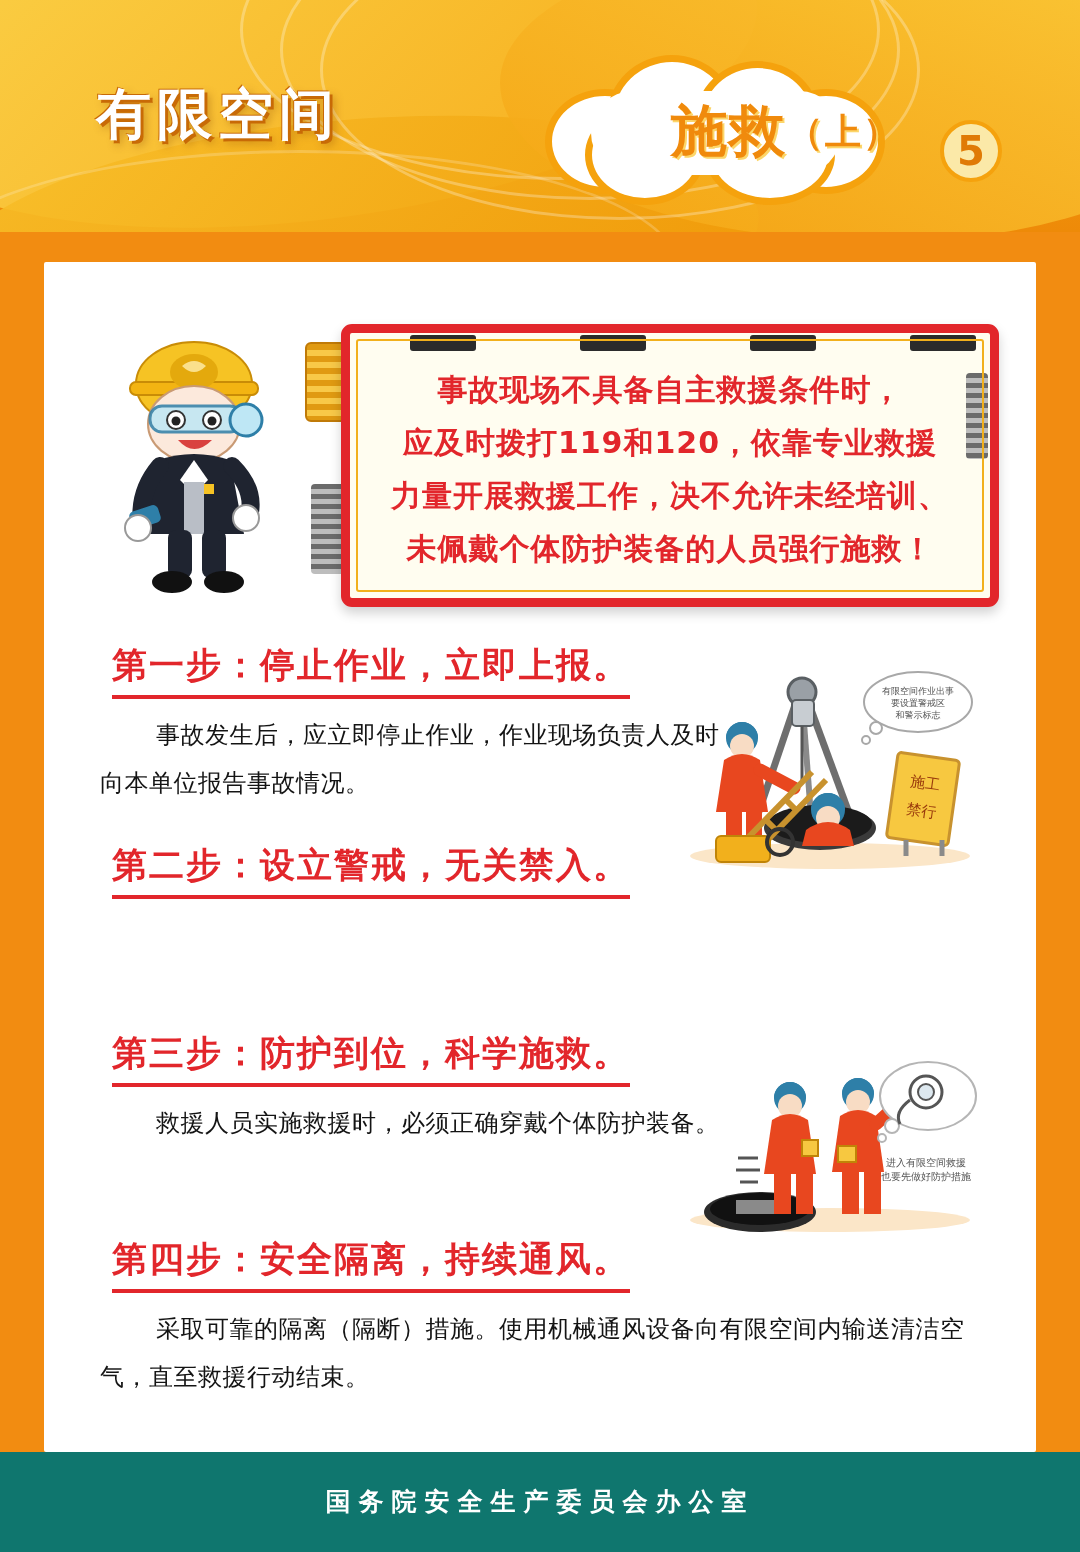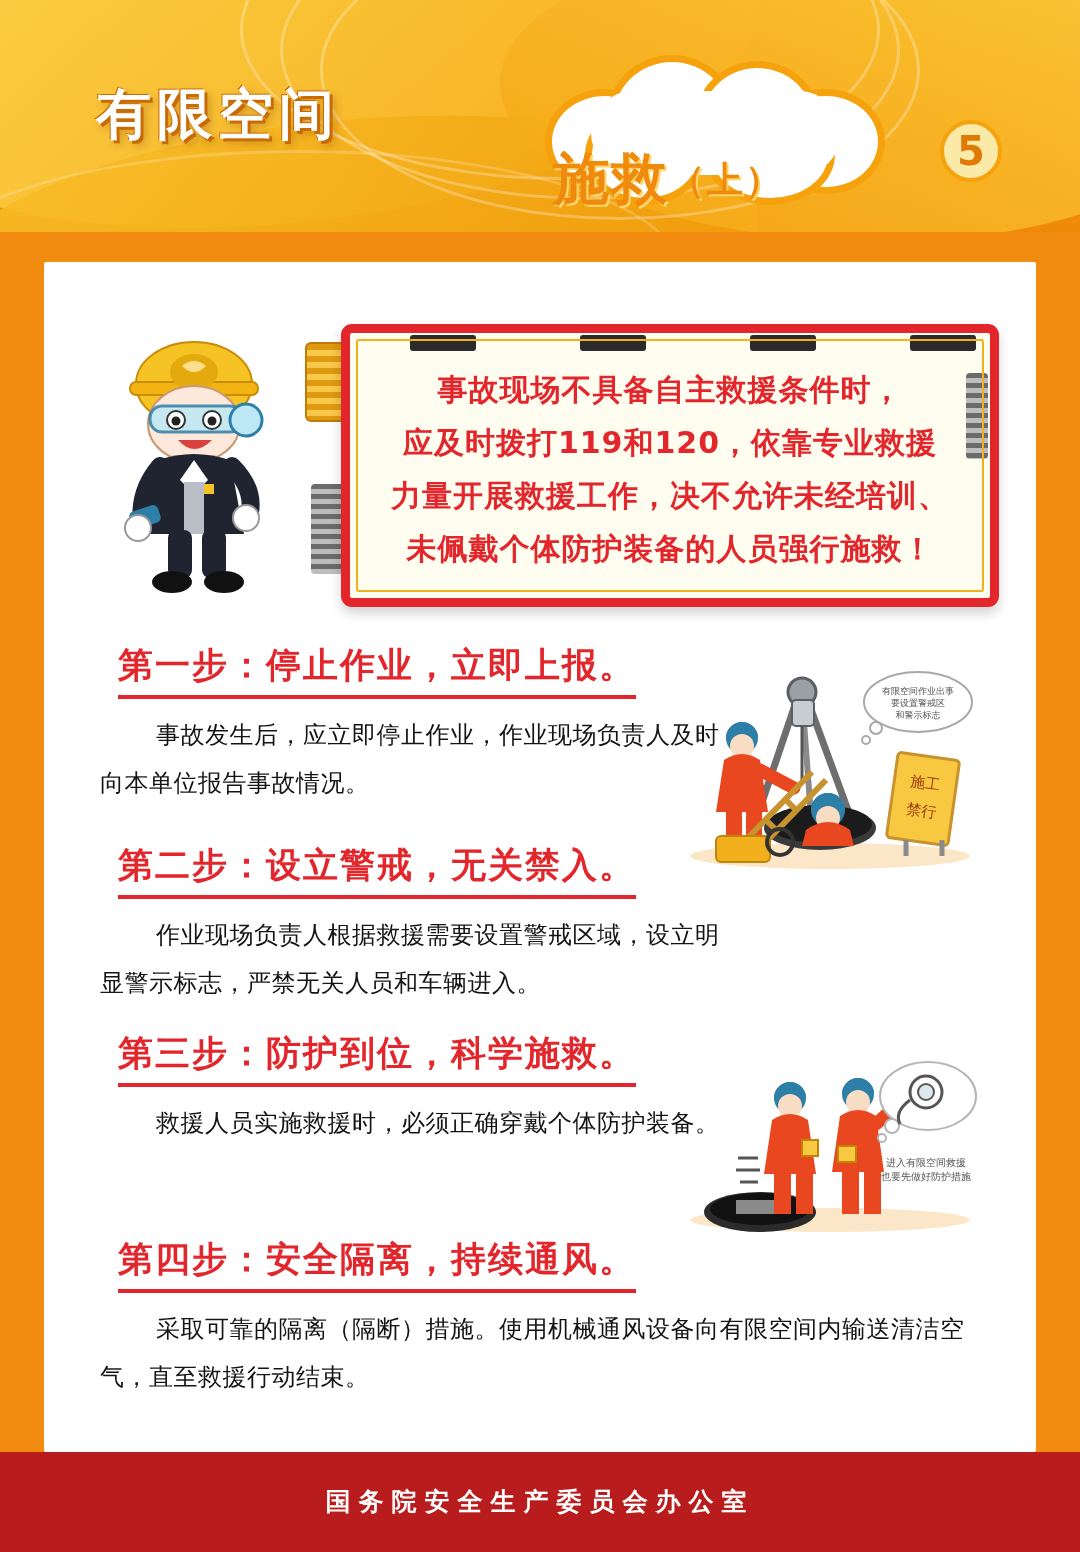--- a/index.html
+++ b/index.html
@@ -74,27 +74,26 @@
   .cloud-badge .l3 { left: 150px;top: 6px;  width: 125px; height: 120px; }
   .cloud-badge .l4 { left: 222px;top: 34px; width: 118px; height: 105px; }
   .cloud-badge .l5 { left: 40px; top: 50px; width: 120px; height: 100px; }
   .cloud-badge .l6 { left: 160px;top: 50px; width: 130px; height: 100px; }
   .cloud-badge .core {
     position: absolute; left: 46px; top: 36px;
     width: 250px; height: 84px; background: #fff; border-radius: 42px;
     border: none;
   }
   .cloud-badge .badge-text {
-    position: absolute; left: 8px; top: 40px; width: 340px;
-    text-align: left; z-index: 5;
+    position: absolute; left: 16px; top: 40px; width: 340px;
+    text-align: right; z-index: 5;
     font-size: 56px; font-weight: bold; color: #F08A0C;
     text-shadow: 2px 2px 0 #FCD66A;
     letter-spacing: 2px;
     line-height: 72px;
-    margin-top: 48px;
   }
   .cloud-badge .badge-sub {
     font-size: 36px; vertical-align: 6px;
   }
 
   .num-circle {
     position: absolute; right: 78px; top: 120px;
     width: 62px; height: 62px; border-radius: 50%;
     background: #FBE9A8; border: 4px solid #F5A20D;
     color: #E07A05; font-size: 40px; font-weight: bold;
@@ -166,42 +165,42 @@
   
   .steps { position: absolute; left: 56px; top: 380px; width: 900px; }
   .step { position: relative; margin-bottom: 10px; }
   .step-head {
     color: #E2262B;
     font-size: 35px; font-weight: bold;
     letter-spacing: 2px;
     border-bottom: 4px solid #E2262B;
     display: inline-block;
     padding-bottom: 6px;
-    margin: 0 0 12px 18px;
+    margin: 0 0 12px 12px;
     font-family: "DejaVu Sans", sans-serif;
   }
   .step-body {
     color: #141414;
     font-size: 24px;
     line-height: 48px;
     text-indent: 56px;
     letter-spacing: .5px;
   }
   .step.narrow .step-body { width: 630px; }
   .step.wide .step-body { width: 880px; }
 
   
   .illus { position: absolute; right: 10px; }
   .illus svg { display: block; }
 
   
   .footer {
     position: absolute; left: 0; bottom: 0;
     width: 1080px; height: 100px;
-    background: #b91c1c;
+    background: #0f766e;
     display: flex; flex-direction: column;
     align-items: center; justify-content: center;
   }
   .footer-line {
     color: #fff; font-size: 25px; font-weight: bold;
     letter-spacing: 8px; line-height: 40px;
   }
 </style>
 </head>
 <body>
@@ -348,21 +347,20 @@
           <text x="238" y="58" font-size="9" fill="#555" text-anchor="middle">和警示标志</text>
 
           <rect x="36" y="176" width="54" height="26" rx="5" fill="#F2B01C" stroke="#C08407" stroke-width="2"></rect>
           <circle cx="100" cy="182" r="13" fill="none" stroke="#333" stroke-width="4"></circle>
         </svg>
       </div>
     </div>
 
     <div class="step narrow" style="min-height:178px;">
       <div class="step-head">第二步：设立警戒，无关禁入。</div>
-      <div class="step-body">作业现场负责人根据救援需要设置警戒区域，设立明显警示标志，严禁无关人员和车辆进入。</div>
     </div>
 
     <div class="step narrow" style="min-height:196px;">
       <div class="step-head">第三步：防护到位，科学施救。</div>
       <div class="step-body">救援人员实施救援时，必须正确穿戴个体防护装备。</div>
       <div class="illus" style="top:24px; right:20px;">
         <svg width="300" height="180" viewBox="0 0 300 180">
           <ellipse cx="150" cy="166" rx="140" ry="12" fill="#FBE6C8"></ellipse>
 
           <ellipse cx="80" cy="158" rx="56" ry="20" fill="#2B2B2B"></ellipse>

